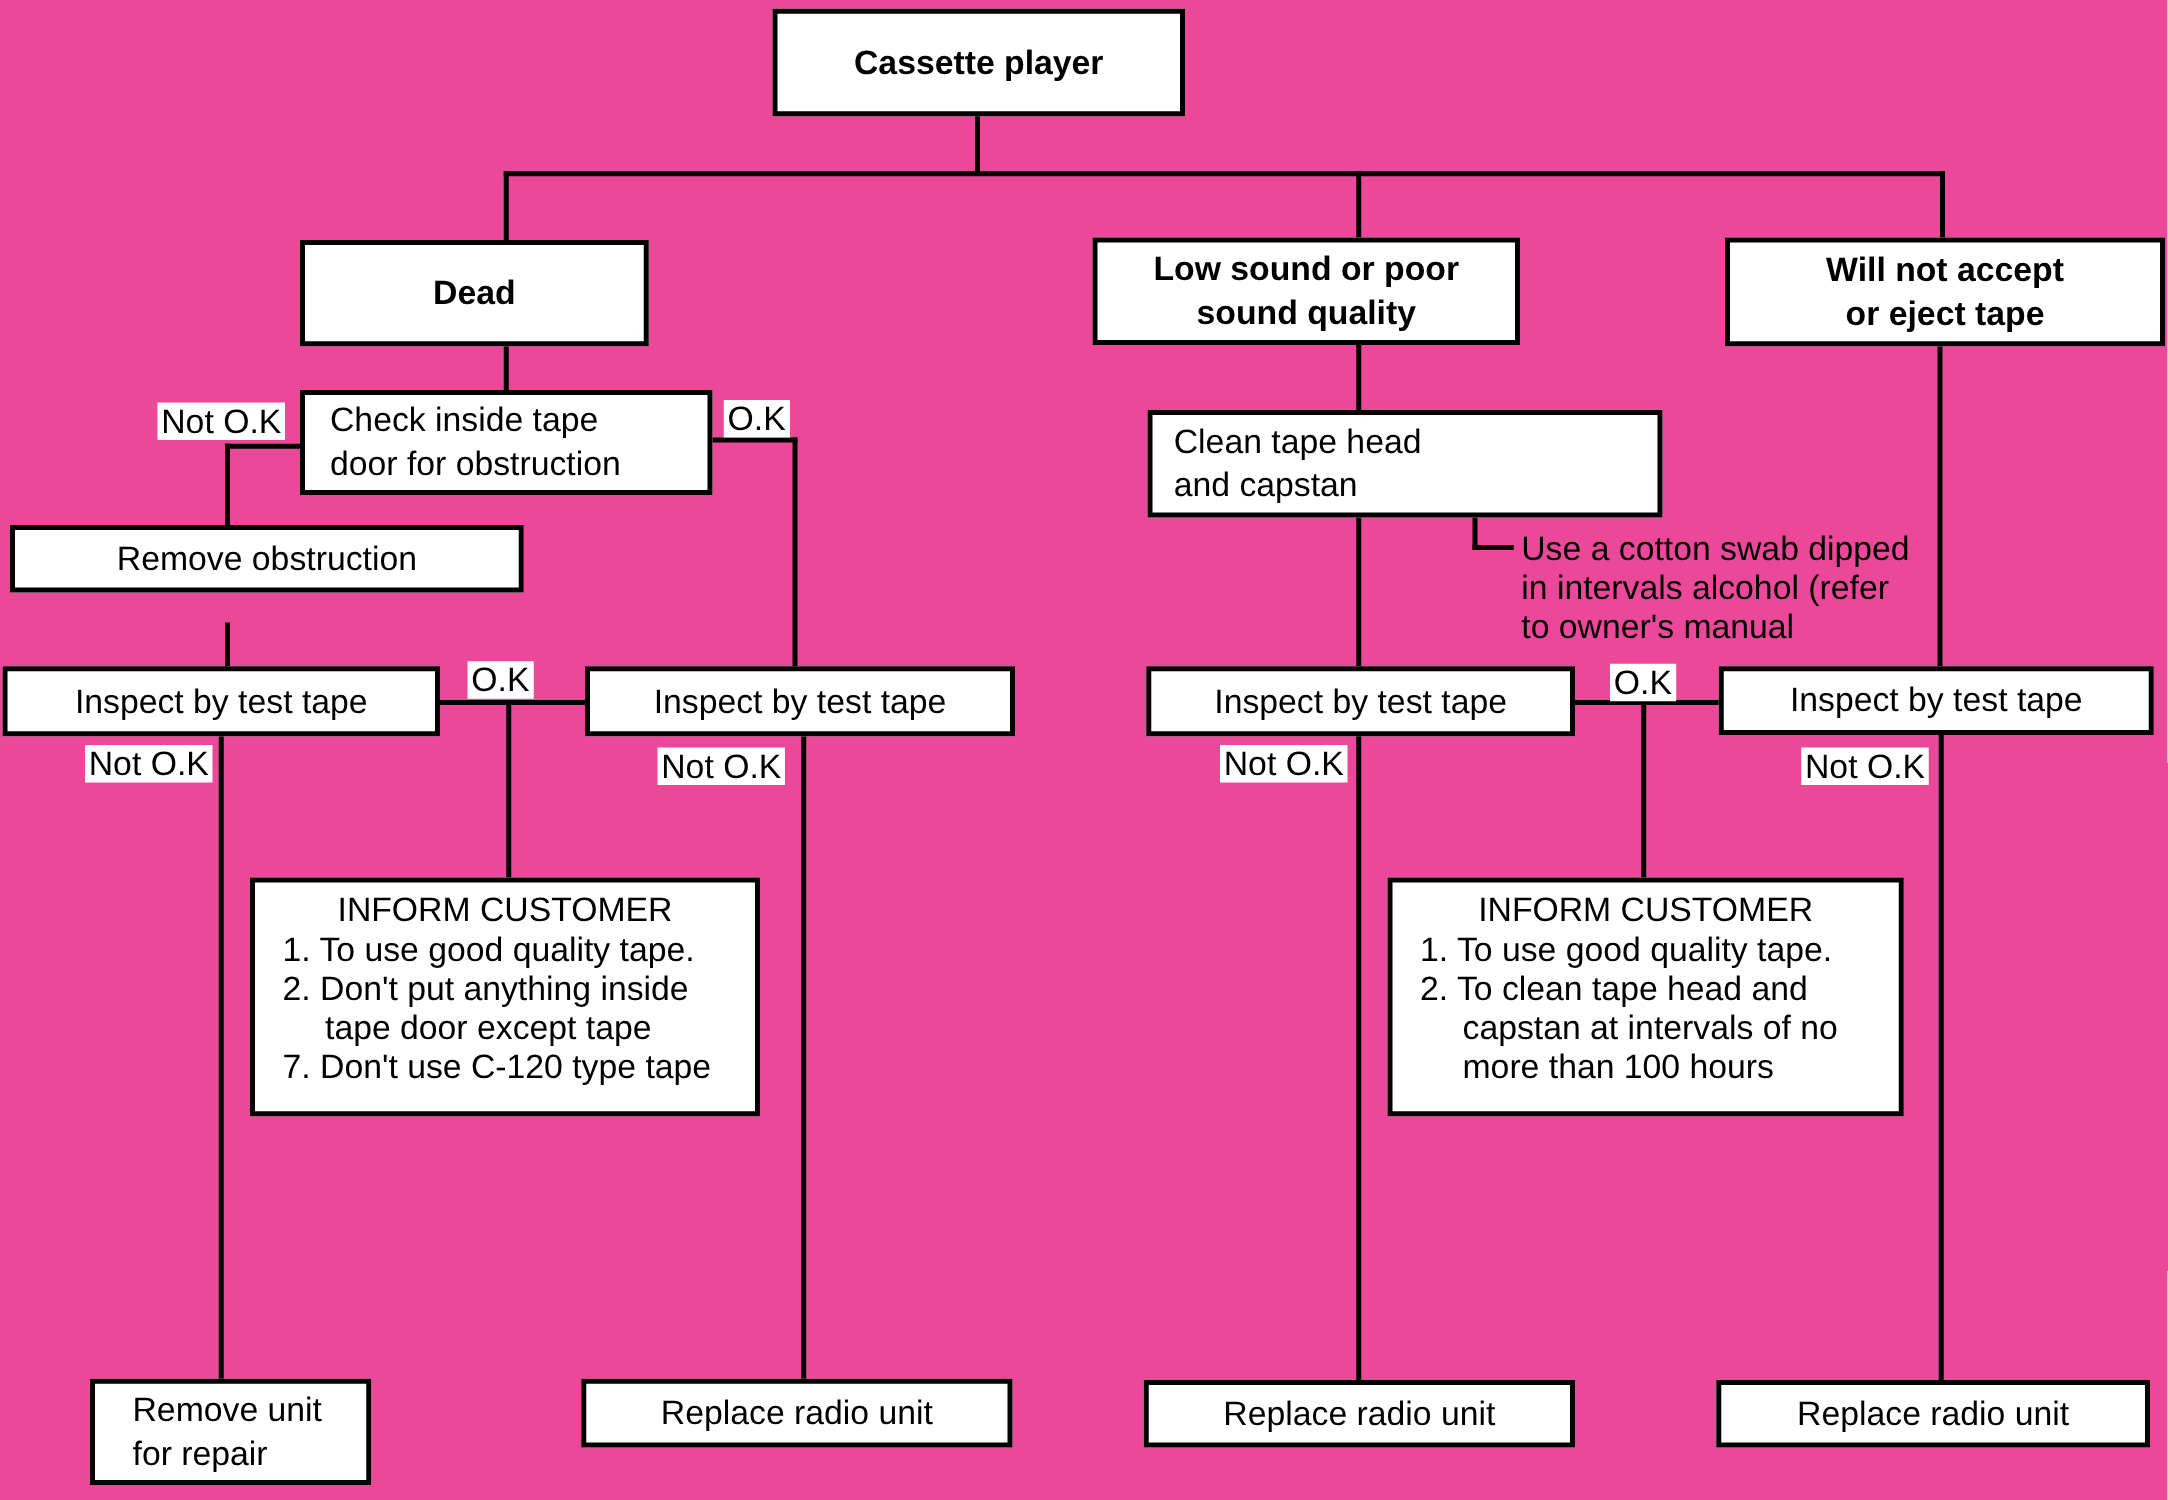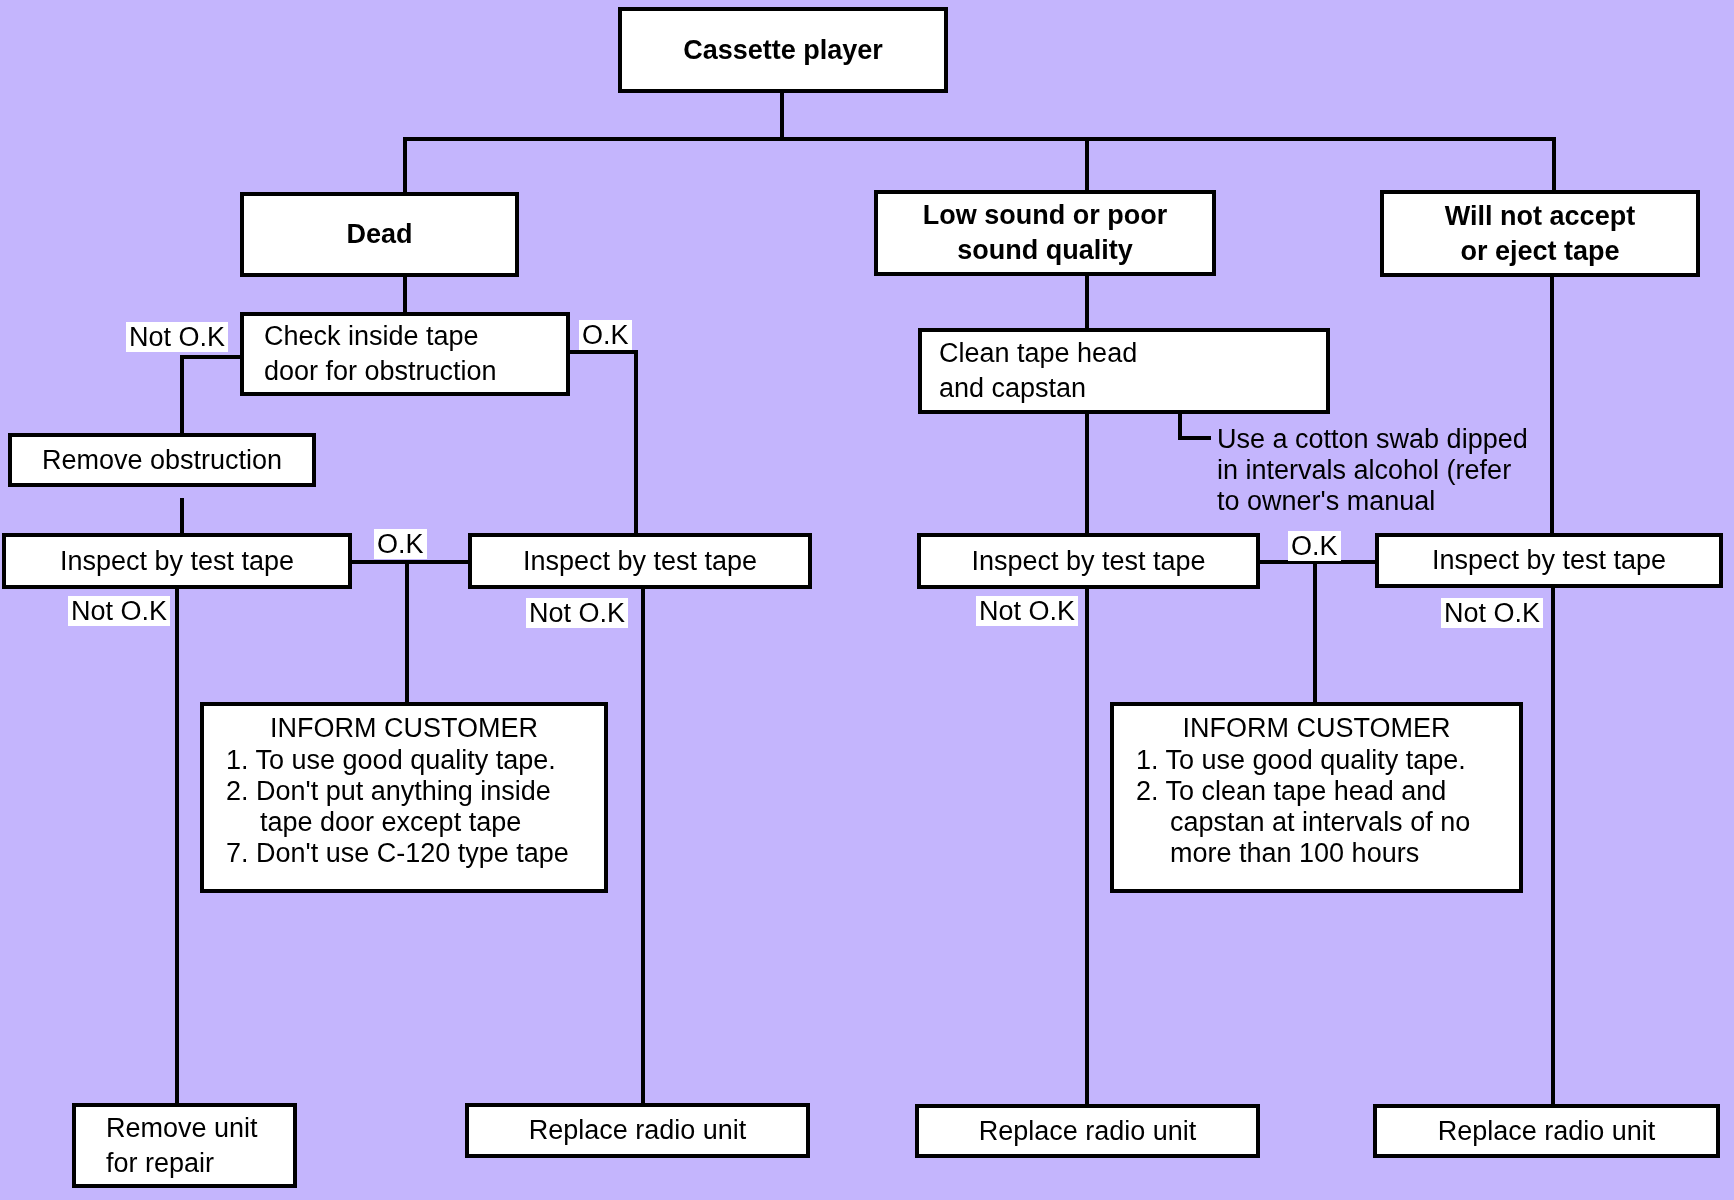--- a/index.html
+++ b/index.html
@@ -4,21 +4,21 @@
 <style>
   html, body {
     margin: 0;
     padding: 0;
     background: #ffffff;
   }
   #canvas {
     position: relative;
     width: 1734px;
     height: 1200px;
-    background: #c4b5fd;
+    background: #ec4899;
     font-family: "Liberation Sans", sans-serif;
     color: #000000;
     overflow: hidden;
   }
   .box {
     position: absolute;
     box-sizing: border-box;
     border: 4px solid #000000;
     background: #ffffff;
     display: flex;
@@ -126,31 +126,31 @@
 
   <div class="box bold" style="left:240px; top:192px; width:279px; height:85px;">
     <span>Dead</span>
   </div>
 
   <div class="box bold" style="left:874px; top:190px; width:342px; height:86px;">
     <span>Low sound or poor
 sound quality</span>
   </div>
 
-  <div class="box bold" style="left:1380px; top:190px; width:320px; height:87px;">
+  <div class="box bold" style="left:1380px; top:190px; width:352px; height:87px;">
     <span>Will not accept
 or eject tape</span>
   </div>
 
   <div class="box align-left" style="left:240px; top:312px; width:330px; height:84px; padding-left:20px;">
     <span style="text-align:left;">Check inside tape
 door for obstruction</span>
   </div>
 
-  <div class="box" style="left:8px; top:433px; width:308px; height:54px;">
+  <div class="box" style="left:8px; top:420px; width:411px; height:54px;">
     <span>Remove obstruction</span>
   </div>
 
   <div class="box" style="left:2px; top:533px; width:350px; height:56px;">
     <span>Inspect by test tape</span>
   </div>
 
   <div class="box" style="left:468px; top:533px; width:344px; height:56px;">
     <span>Inspect by test tape</span>
   </div>

